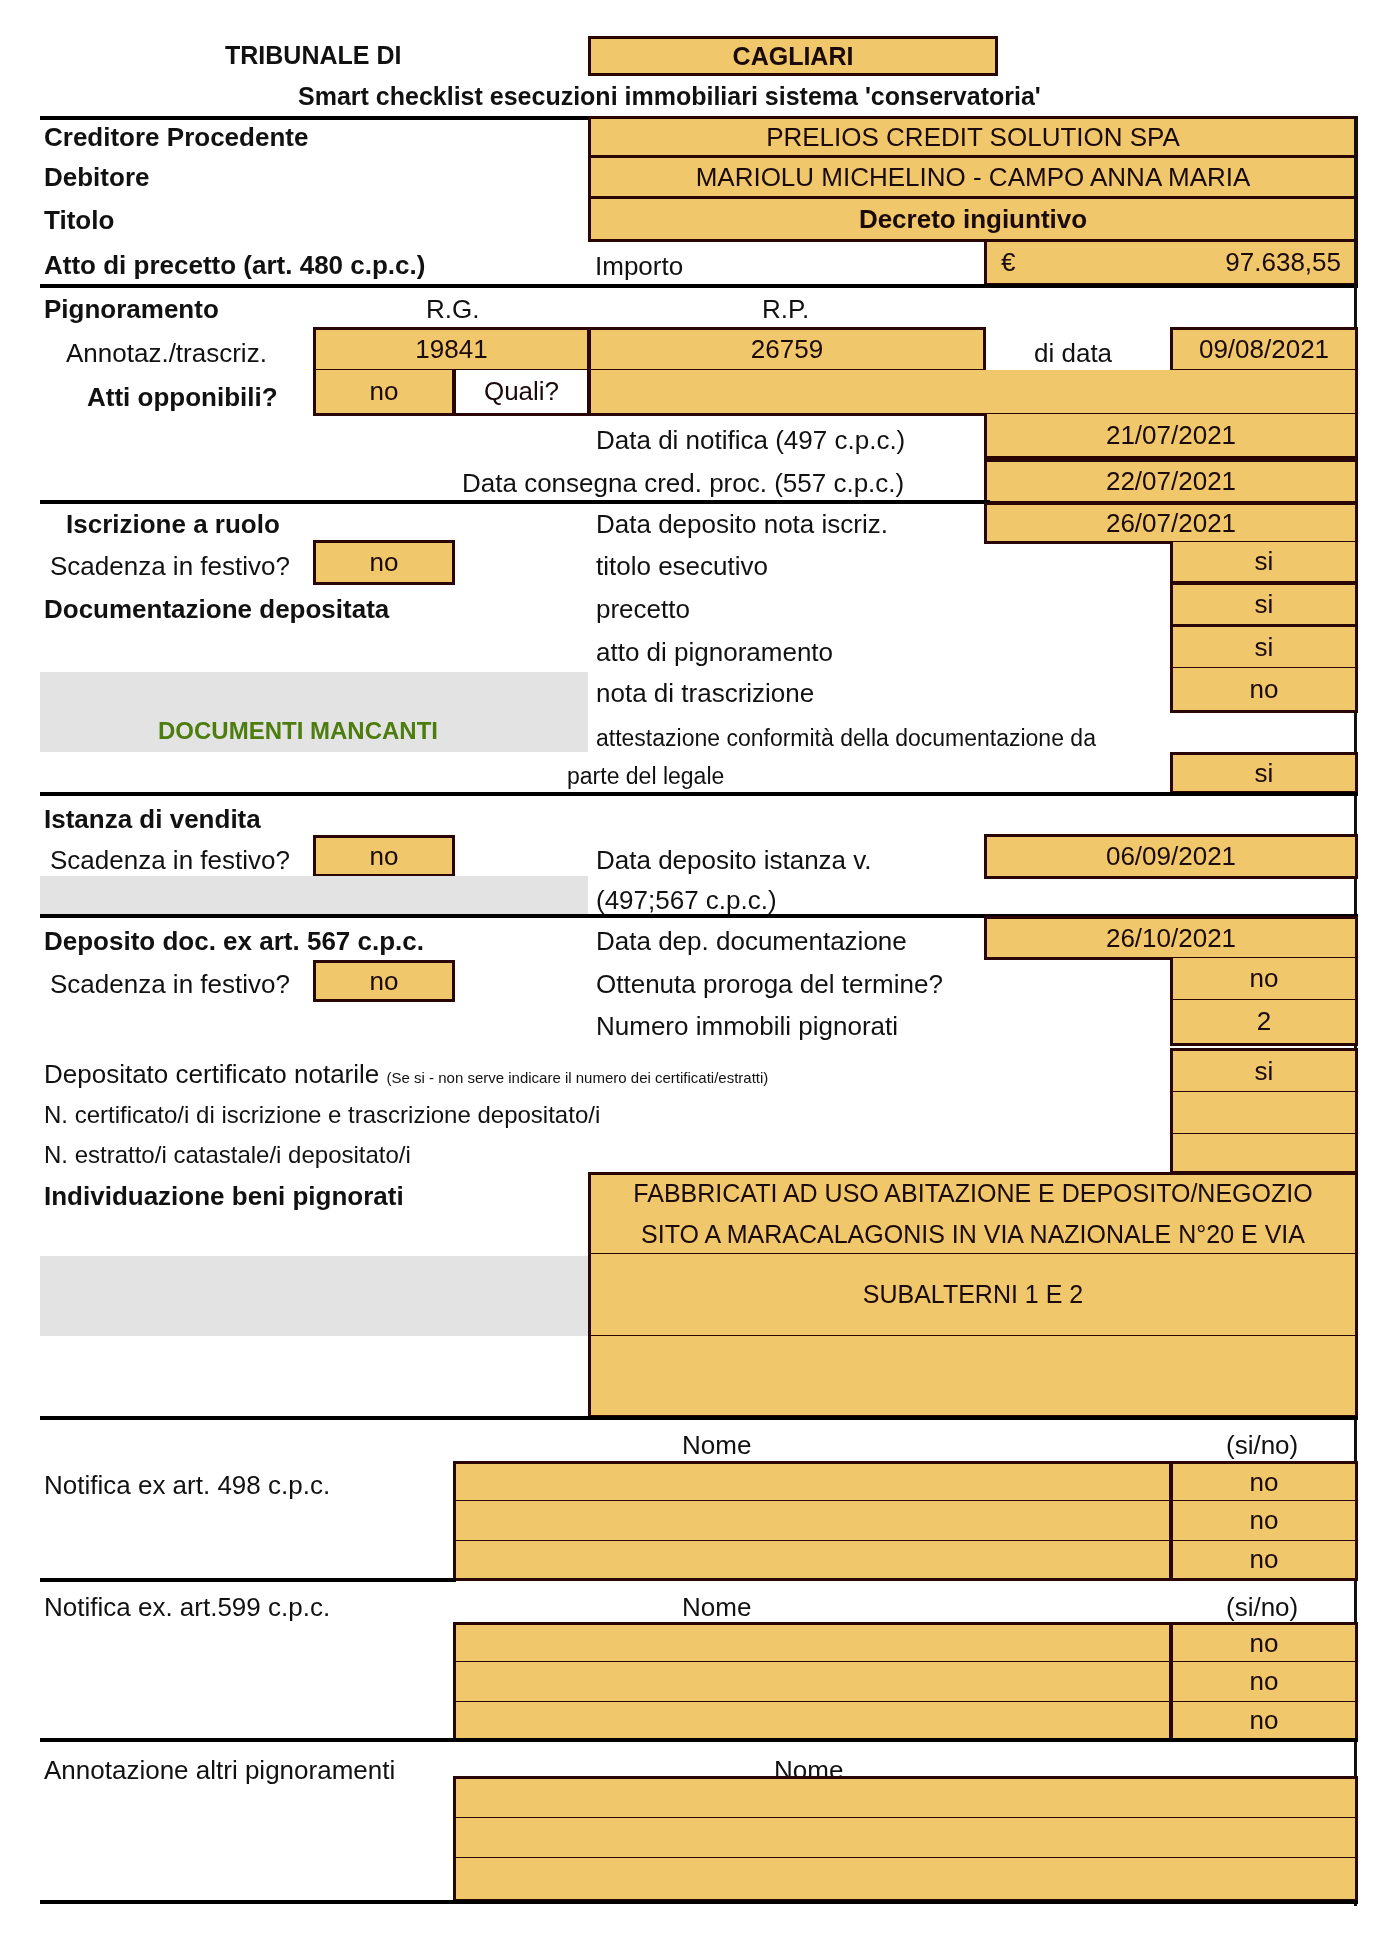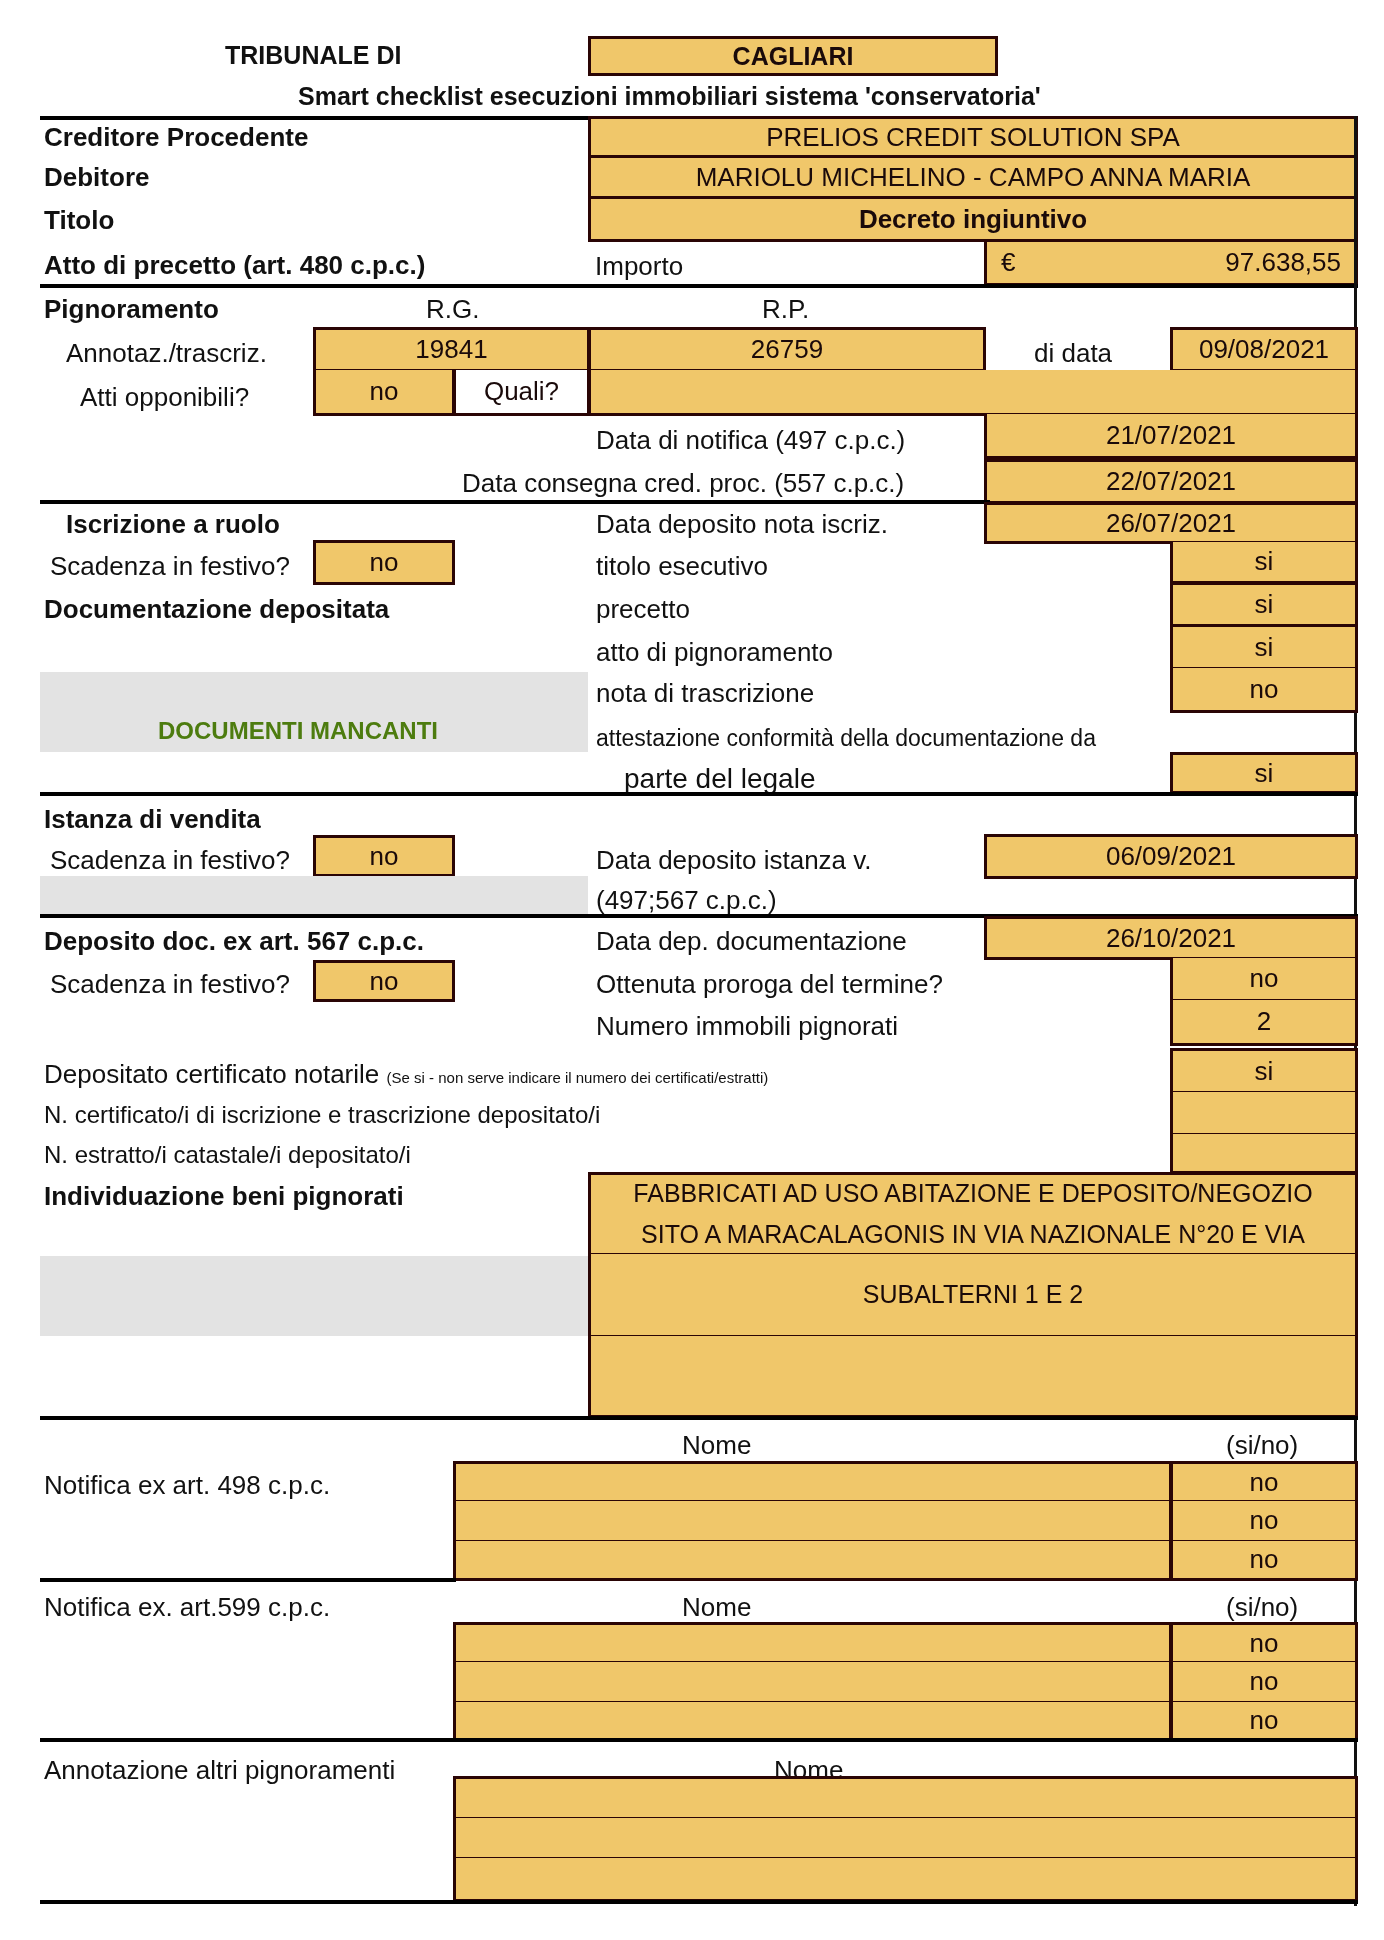--- a/index.html
+++ b/index.html
@@ -46,21 +46,21 @@
 <div class="t b" style="left:44px;top:296px;">Pignoramento</div>
 <div class="t" style="left:426px;top:296px;">R.G.</div>
 <div class="t" style="left:762px;top:296px;">R.P.</div>
 
 <div class="t" style="left:66px;top:340px;">Annotaz./trascriz.</div>
 <div class="cell" style="left:313px;top:327px;width:277px;height:45px;">19841</div>
 <div class="cell" style="left:588px;top:327px;width:398px;height:45px;">26759</div>
 <div class="t" style="left:1034px;top:340px;">di data</div>
 <div class="cell" style="left:1170px;top:327px;width:188px;height:45px;">09/08/2021</div>
 
-<div class="t" style="left:80px;top:384px;">Atti opponibili?</div>
+<div class="t" style="left:87px;top:384px;font-weight:bold;">Atti opponibili?</div>
 <div class="cell nb" style="left:313px;top:370px;width:142px;height:46px;">no</div>
 <div class="cell nb white" style="left:453px;top:370px;width:137px;height:46px;">Quali?</div>
 <div class="cell nb" style="left:588px;top:370px;width:770px;height:46px;"></div>
 
 <div class="t" style="left:596px;top:427px;">Data di notifica (497 c.p.c.)</div>
 <div class="cell nb" style="left:984px;top:414px;width:374px;height:45px;">21/07/2021</div>
 <div class="t" style="left:462px;top:470px;">Data consegna cred. proc. (557 c.p.c.)</div>
 <div class="cell" style="left:984px;top:459px;width:374px;height:45px;">22/07/2021</div>
 
 <div class="hline" style="left:40px;top:500px;width:950px;"></div>
@@ -80,21 +80,21 @@
 <div class="cell" style="left:1170px;top:582px;width:188px;height:45px;">si</div>
 <div class="t" style="left:596px;top:639px;">atto di pignoramento</div>
 <div class="cell nb" style="left:1170px;top:627px;width:188px;height:43px;">si</div>
 <div class="t" style="left:596px;top:680px;">nota di trascrizione</div>
 <div class="cell nb" style="left:1170px;top:668px;width:188px;height:45px;">no</div>
 
 <div class="gray" style="left:40px;top:672px;width:548px;height:80px;"></div>
 <div class="t b" style="left:158px;top:719px;font-size:24px;color:#4d7c0f;">DOCUMENTI MANCANTI</div>
 
 <div class="t" style="left:596px;top:727px;font-size:23px;">attestazione conformità della documentazione da</div>
-<div class="t" style="left:624px;top:765px;font-size:28px;">parte del legale</div>
+<div class="t" style="left:567px;top:765px;font-size:23px;">parte del legale</div>
 <div class="cell" style="left:1170px;top:752px;width:188px;height:42px;">si</div>
 
 <div class="hline" style="left:40px;top:792px;width:1318px;"></div>
 
 <div class="t b" style="left:44px;top:806px;">Istanza di vendita</div>
 <div class="t" style="left:50px;top:847px;">Scadenza in festivo?</div>
 <div class="cell" style="left:313px;top:835px;width:142px;height:42px;">no</div>
 <div class="t" style="left:596px;top:847px;">Data deposito istanza v.</div>
 <div class="cell" style="left:984px;top:834px;width:374px;height:45px;">06/09/2021</div>
 <div class="gray" style="left:40px;top:876px;width:548px;height:40px;"></div>

